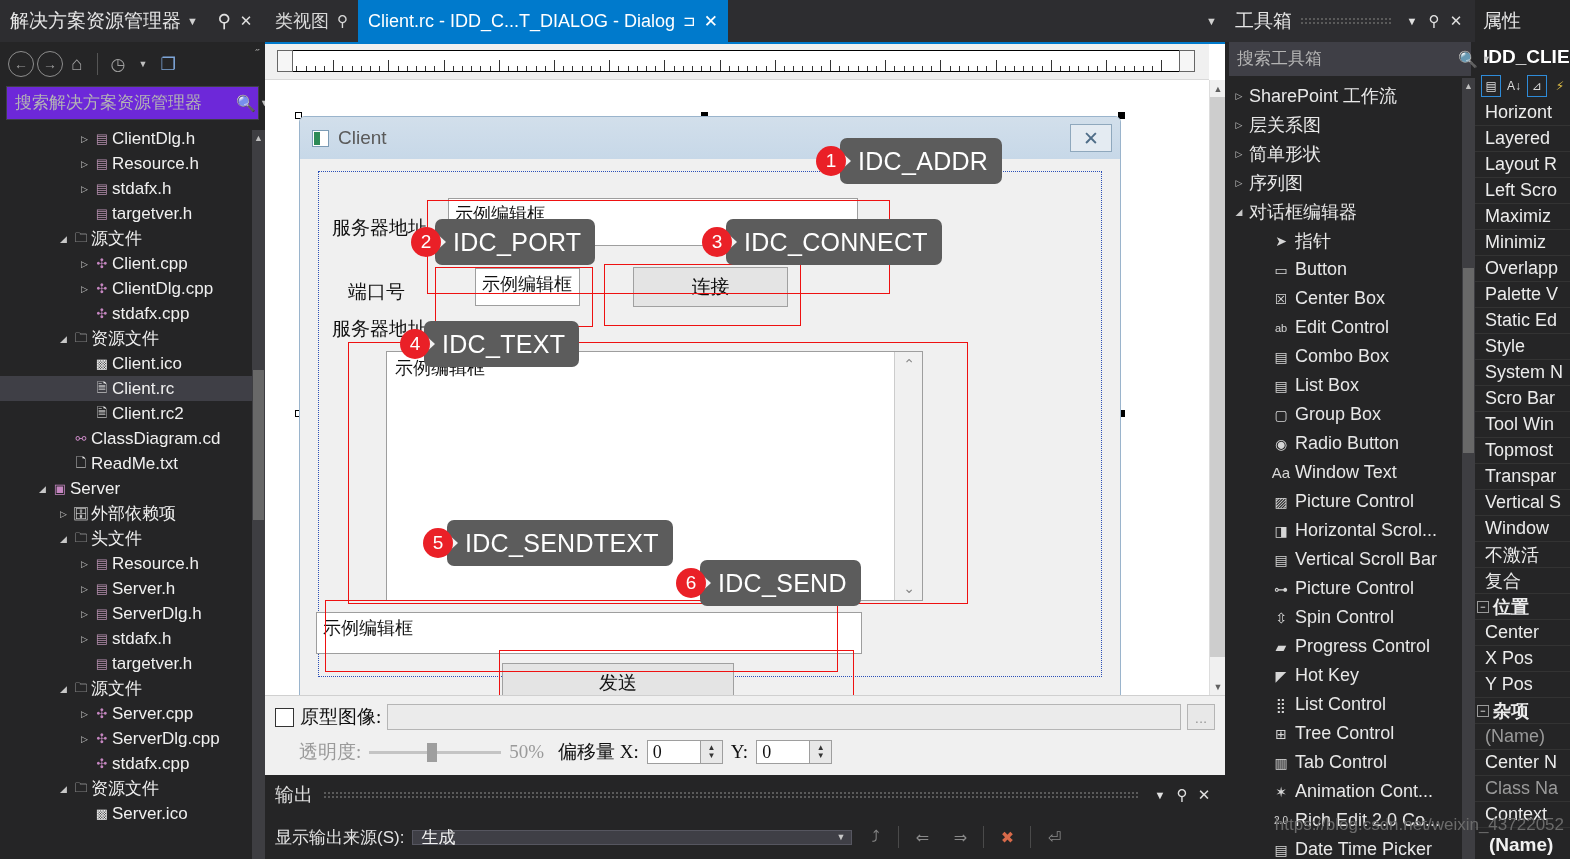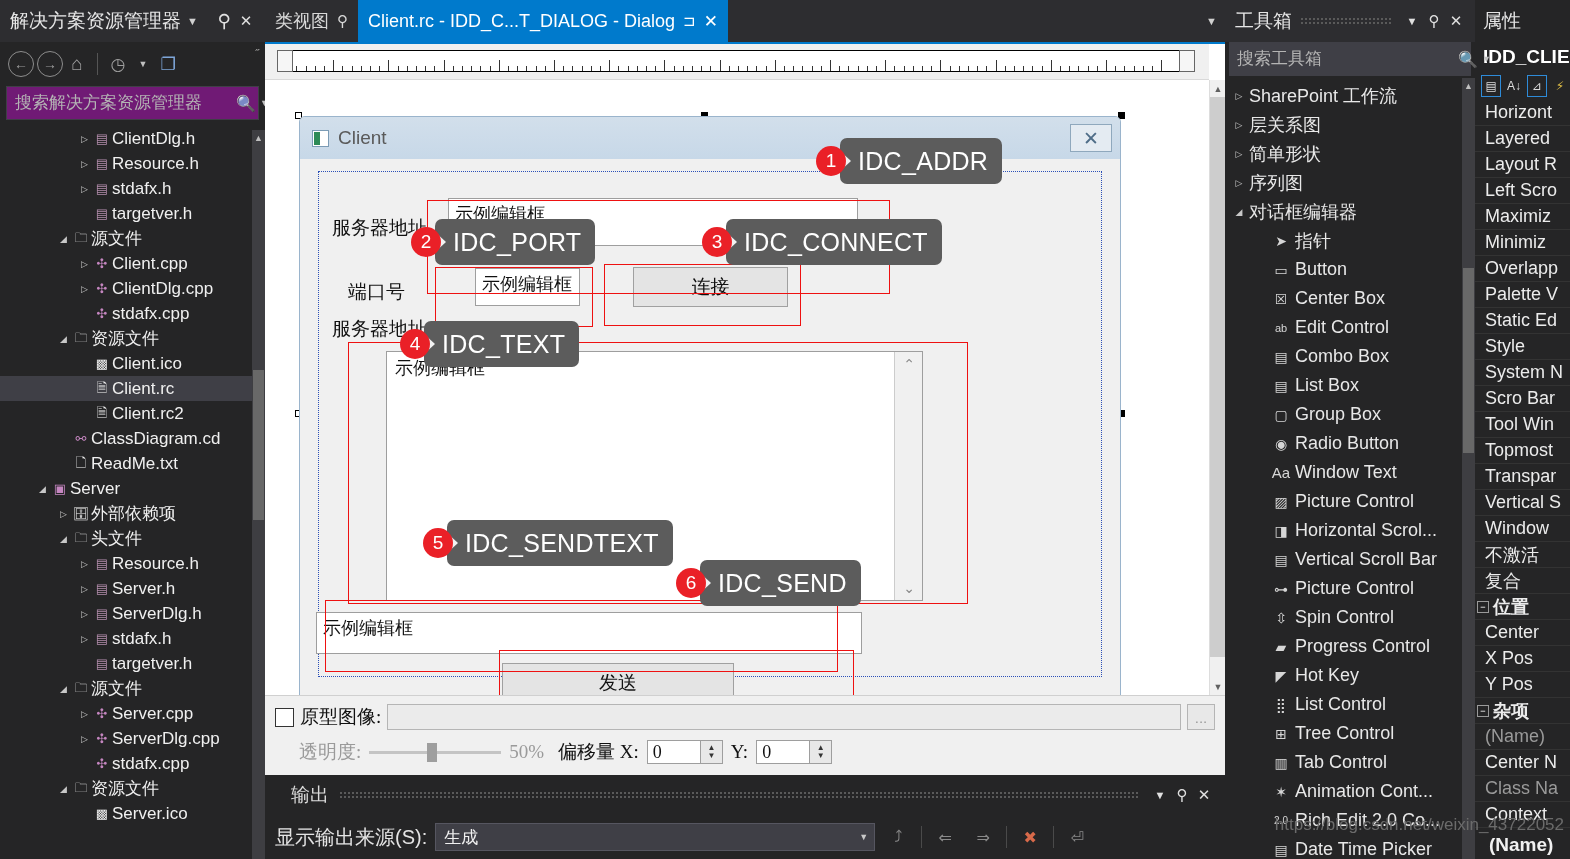--- a/index.html
+++ b/index.html
@@ -18,21 +18,21 @@
   .se-title { font-size: 19px; color: #e6e6e6; white-space: nowrap; }
   .se-caret { margin-left: 6px; font-size: 11px; color: #d0d0d0; }
   .se-head-spacer { flex: 1; }
   .ico-btn { width: 22px; height: 22px; display: flex; align-items: center; justify-content: center;
     color: #e0e0e0; font-size: 15px; }
   .pin-ico { transform: rotate(0deg); font-size: 18px; }
   .se-toolbar { height: 44px; display: flex; align-items: center; gap: 3px; padding: 0 8px; background: #252526; position: relative; }
   .circ { width: 26px; height: 26px; border-radius: 50%; border: 1.6px solid #8d8d8d; color: #9d9d9d;
           display: flex; align-items: center; justify-content: center; font-size: 14px; }
   .tb-sep { width: 1px; height: 22px; background: #555; margin: 0 6px; }
-  .se-search { height: 34px; margin: 0 6px 4px 6px; background: #701a75; border: 1px solid #3f3f46;
+  .se-search { height: 34px; margin: 0 6px 4px 6px; background: #6d28d9; border: 1px solid #3f3f46;
      display: flex; align-items: center; padding: 0 6px 0 8px; }
   .se-search input { flex: 1; background: transparent; border: none; outline: none;
      color: #cfcfcf; font-size: 17px; font-family: inherit; }
   .se-search input::placeholder { color: #b4b4b4; }
   .se-tree { flex: 1; overflow: hidden; position: relative; padding-top: 2px; }
   .row { height: 25px; display: flex; align-items: center; font-size: 17px; color: #f0f0f0; white-space: nowrap; }
   .row.sel { background: #3f3f46; }
   .arrow { width: 15px; text-align: center; font-size: 9px; color: #c8c8c8; flex: none; }
   .arrow.open { color: #c8c8c8; }
   .ti { width: 20px; text-align: center; flex: none; font-size: 13px; }
@@ -119,26 +119,26 @@
   .slider .th { position: absolute; left: 58px; top: 1px; width: 10px; height: 19px; background: #9e9e9e; }
   .spin { display: flex; align-items: stretch; height: 24px; border: 1px solid #9e9e9e; background: #fff; }
   .spin input { width: 52px; border: none; outline: none; font-size: 18px; padding-left: 5px;
      font-family: "Liberation Serif","DejaVu Serif", serif; background: transparent; color: #111; }
   .spin .ar { width: 22px; background: #e8e8e8; border-left: 1px solid #9e9e9e; display: flex;
      flex-direction: column; align-items: center; justify-content: center; font-size: 8px; color: #333; line-height: 8px; }
 
   
   .output { height: 84px; background: #252526; display: flex; flex-direction: column; }
   .out-head { height: 40px; display: flex; align-items: center; padding: 0 10px; }
-  .out-title { font-size: 19px; color: #dcdcdc; margin-left: 16px; }
+  .out-title { font-size: 19px; color: #dcdcdc; }
   .dots { flex: 1; height: 8px; margin: 0 10px; background-image: radial-gradient(#5a5a5a 1px, transparent 1px);
      background-size: 4px 4px; }
   .out-tools { height: 44px; display: flex; align-items: center; gap: 8px; padding: 0 10px; }
-  .out-lbl { font-size: 20px; color: #e4e4e4; }
-  .out-sel { width: 440px; height: 28px; background: #3f3f46; border: 1px solid #565660;
+  .out-lbl { font-size: 17px; color: #e4e4e4; }
+  .out-sel { width: 440px; height: 15px; background: #3f3f46; border: 1px solid #565660;
      display: flex; align-items: center; padding: 0 6px 0 8px; font-size: 17px; color: #f0f0f0; }
   .out-sel .cv { margin-left: auto; font-size: 9px; color: #c8c8c8; }
   .obtn { width: 30px; height: 28px; display: flex; align-items: center; justify-content: center; color: #8a8a8a; }
   .osep { width: 1px; height: 22px; background: #4a4a4a; }
 
   
   .toolbox { width: 250px; height: 859px; background: #252526; display: flex; flex-direction: column; position: relative; }
   .tb-head { height: 42px; display: flex; align-items: center; padding: 0 8px 0 10px; background: #2d2d30; }
   .tb-title { font-size: 19px; color: #e6e6e6; }
   .tb-search { height: 34px; margin: 0 4px 2px 4px; background: #3f3f46; display: flex; align-items: center; padding: 0 6px 0 8px; }

